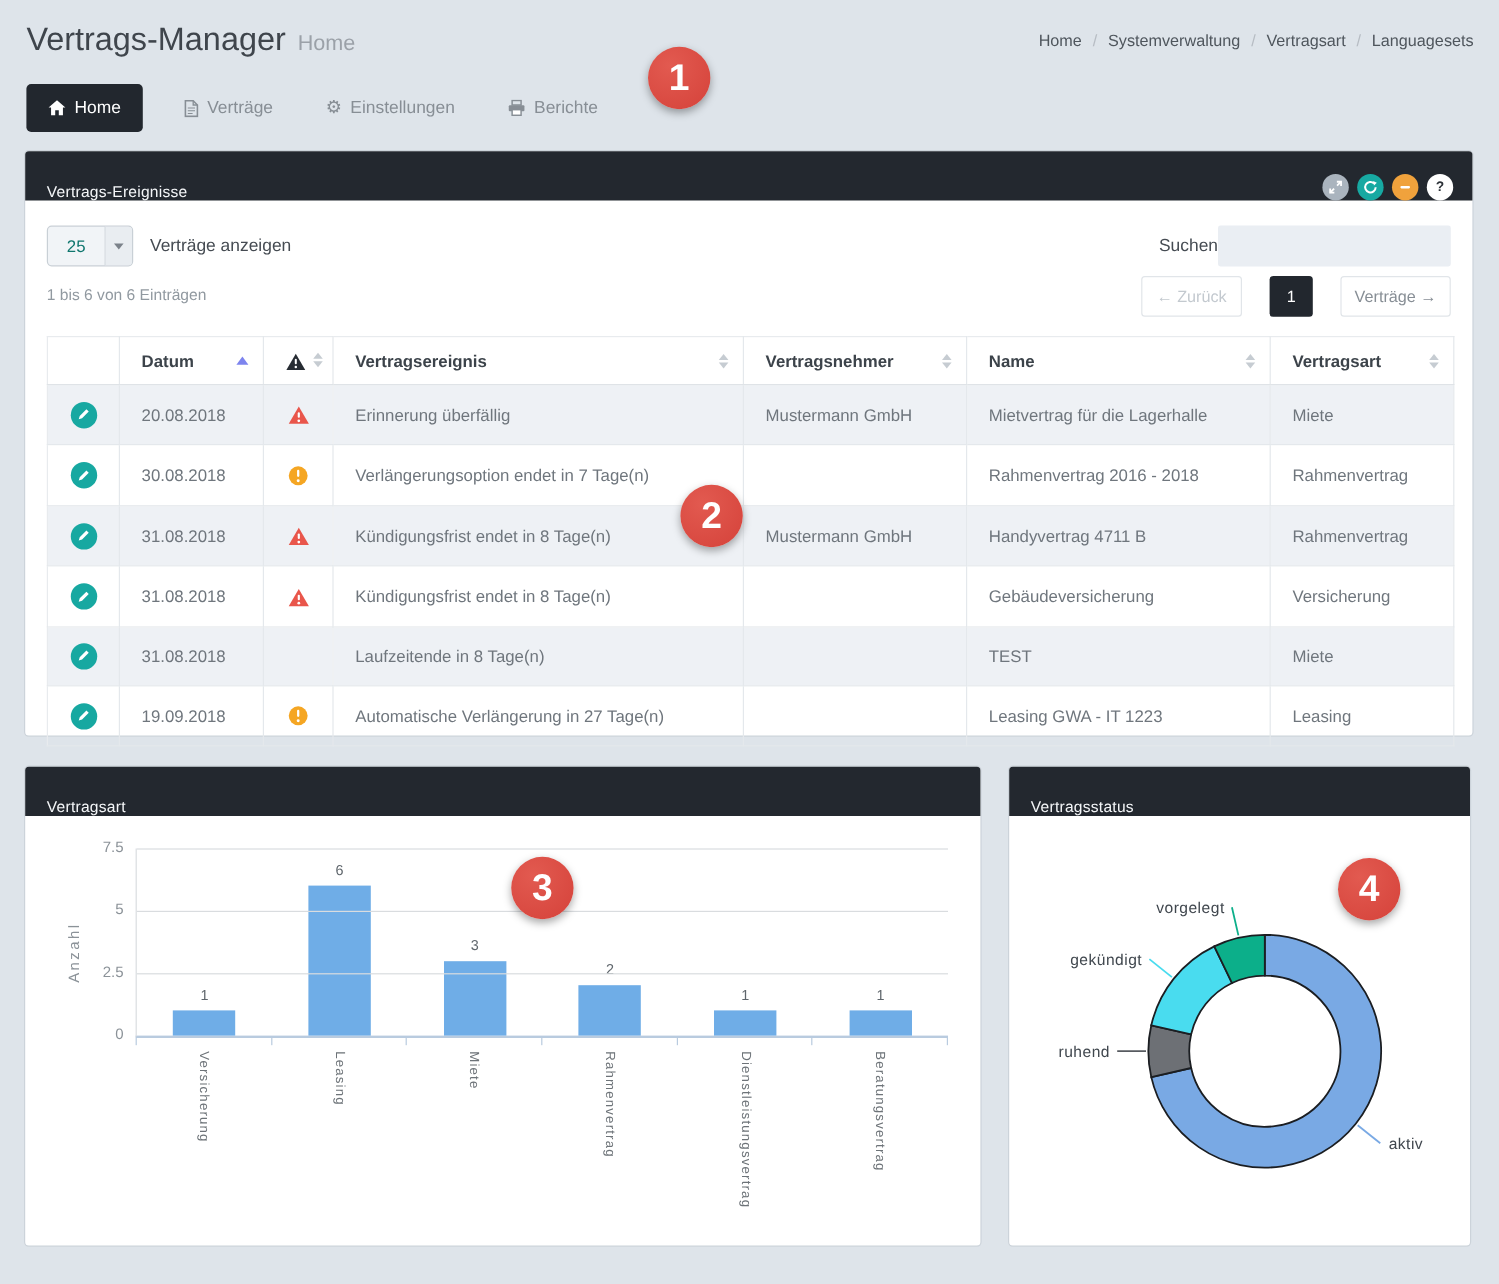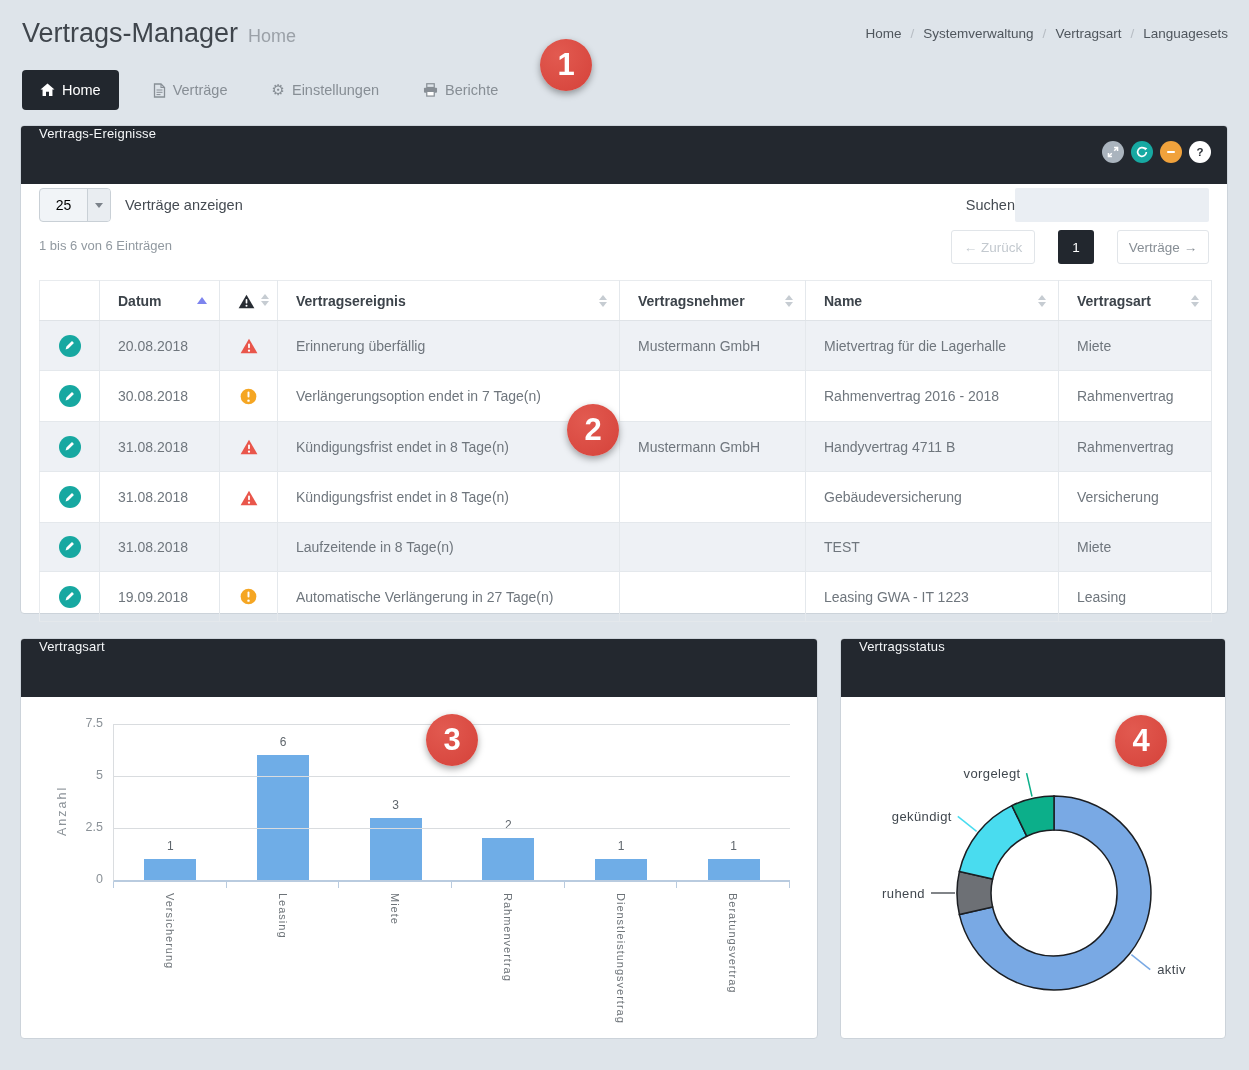--- a/index.html
+++ b/index.html
@@ -14,34 +14,34 @@
   .breadcrumb .bc-sep{color:#b6bcc3;margin:0 9px;}
   
   .nav-tabs{position:absolute;left:22px;top:70px;display:flex;align-items:center;gap:24px;}
   .nav-tab{display:inline-flex;align-items:center;gap:7px;font-size:14.5px;color:#878e95;
            height:40px;padding:0 10px;border-radius:4px;cursor:pointer;}
   .nav-tab.active{background:#22272e;color:#fff;padding:0 18px;}
   .nav-tab svg{display:block;}
   .uni-icon{font-size:15px;line-height:1;}
   
   .panel{position:absolute;background:#fff;border:1px solid #ccd3da;border-radius:4px;box-sizing:border-box;}
-  .panel-head{height:58px;background:#23282f;border-radius:3px 3px 0 0;display:flex;align-items:flex-start;
-              padding:0 16px 0 18px;flex-direction:column;}
+  .panel-head{height:41px;background:#23282f;border-radius:3px 3px 0 0;display:flex;align-items:flex-end;
+              padding:0 16px 0 18px;}
   .panel-title{color:#f4f6f8;font-size:13px;letter-spacing:.2px;}
   .panel-tools{margin-left:auto;display:flex;gap:7px;}
   .tool-btn{width:22px;height:22px;border-radius:50%;display:flex;align-items:center;justify-content:center;cursor:pointer;}
   .tool-expand{background:#aab4be;}
   .tool-refresh{background:#17a9a2;}
   .tool-collapse{background:#f0a23c;}
   .tool-help{background:#fff;color:#2b3036;font-size:11.5px;font-weight:bold;}
   #main-panel{left:20px;top:125px;width:1208px;height:489px;}
   
   .select-box{position:absolute;left:18px;top:62px;width:72px;height:34px;border:1px solid #c9d0d6;
               border-radius:4px;background:#f1f4f7;display:flex;cursor:pointer;box-sizing:border-box;}
-  .select-val{flex:1;display:flex;align-items:center;justify-content:center;font-size:14px;color:#000000;}
+  .select-val{flex:1;display:flex;align-items:center;justify-content:center;font-size:14px;color:#0f766e;}
   .select-arrow{width:22px;border-left:1px solid #c9d0d6;background:#e9edf1;display:flex;align-items:center;justify-content:center;border-radius:0 3px 3px 0;}
   .chev-down{width:0;height:0;border-left:4px solid transparent;border-right:4px solid transparent;border-top:5px solid #7b828a;}
   .entries-label{position:absolute;left:104px;top:71px;font-size:14.5px;color:#454b52;}
   .search-wrap{position:absolute;right:18px;top:62px;display:flex;align-items:center;}
   .search-label{font-size:14.5px;color:#454b52;}
   .search-input{width:194px;height:34px;border:none;background:#eaeef3;border-radius:2px;box-sizing:border-box;
                 font-size:14px;color:#4a5056;padding:0 10px;outline:none;}
   .table-info{position:absolute;left:18px;top:112px;font-size:13px;color:#9199a0;}
   .pager{position:absolute;right:18px;top:104px;display:flex;gap:23px;}
   .pg-btn{height:34px;display:flex;align-items:center;justify-content:center;font-size:13.5px;border-radius:3px;

